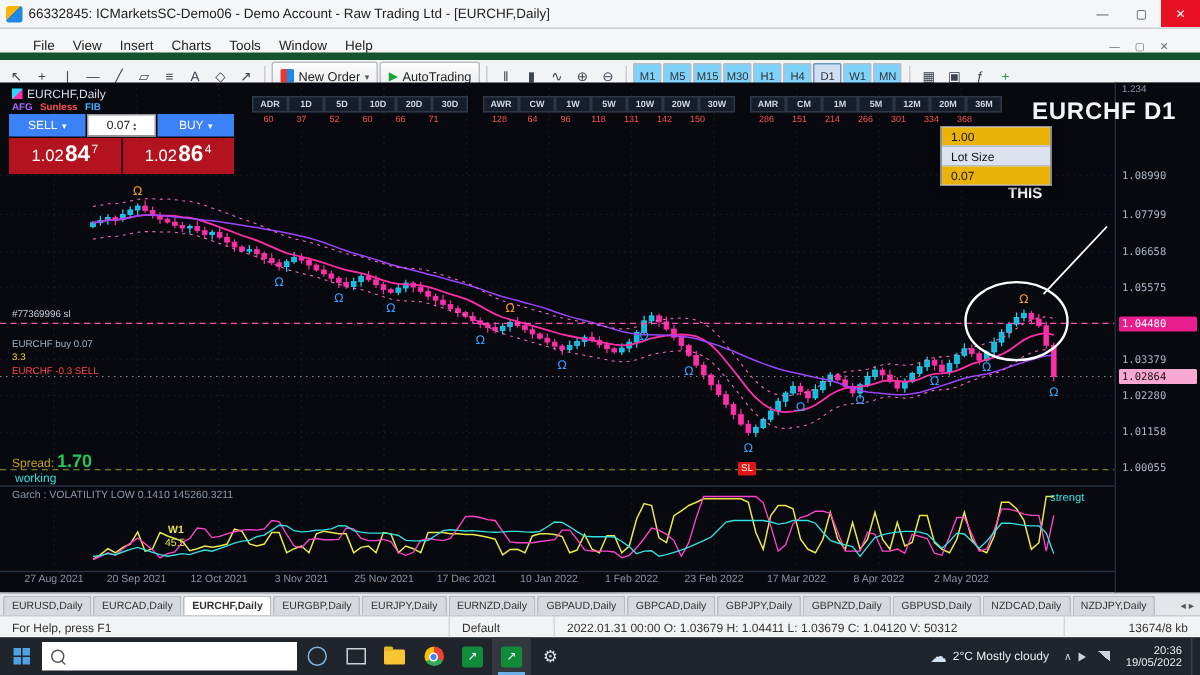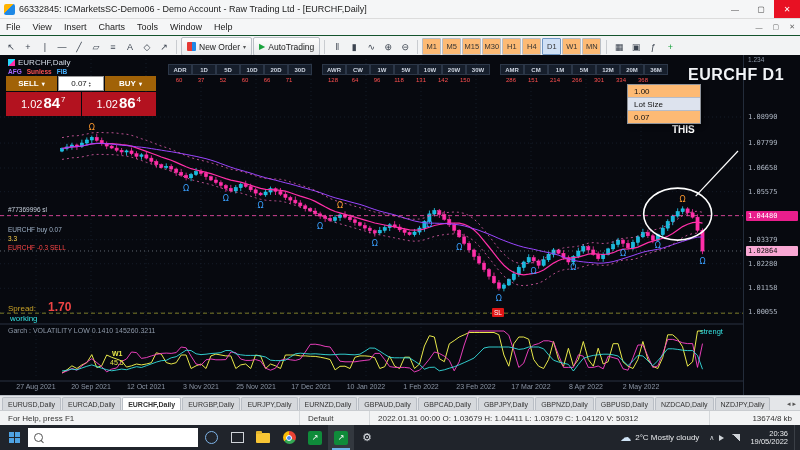--- a/index.html
+++ b/index.html
@@ -4,32 +4,32 @@
 <style>
   html,body{margin:0;padding:0;width:800px;height:450px;overflow:hidden;background:#000;
     font-family:"Liberation Sans",sans-serif;-webkit-font-smoothing:antialiased;position:relative}
   
   .titlebar{height:18px;background:#f5f6f7;border-bottom:1px solid #dcdcdc;display:flex;align-items:center;padding-left:4px;gap:4px}
   .appicon{width:11px;height:11px;background:linear-gradient(135deg,#ffb300 45%,#1e88e5 45%);border-radius:2px}
   .title{font-size:9px;color:#222;flex:1;white-space:nowrap;overflow:hidden}
   .wcs{display:flex;height:18px}
   .wc{width:26px;display:flex;align-items:center;justify-content:center;font-size:8px;color:#444}
   .wc.close{background:#e81123;color:#fff}
-  .menubar{height:16px;background:#f5f6f7;border-bottom:1px solid #14532d;display:flex;align-items:center;font-size:9px;color:#222;padding:0 0}
+  .menubar{height:16px;background:#f5f6f7;border-bottom:5px solid #14532d;display:flex;align-items:flex-end;font-size:9px;color:#222;padding:0 16px}
   .mi{padding:0 6px}
   .msp{flex:1}
   .mwc{font-size:7px;color:#666;padding:0 5px}
   .toolbar{height:21px;background:#f2f3f4;border-bottom:1px solid #c9ccd0;display:flex;align-items:center;padding:0 3px;gap:1px}
   .tbtn{min-width:16px;height:16px;display:inline-flex;align-items:center;justify-content:center;color:#3c4450;font-size:9px;border-radius:2px;background:transparent}
   .sep{width:1px;height:14px;background:#c9ccd0;margin:0 3px}
   .lbtn{display:inline-flex;align-items:center;gap:3px;height:17px;border:1px solid #b9bec5;background:linear-gradient(#fdfdfd,#e8eaec);border-radius:2px;padding:0 5px;font-size:8.5px;color:#222}
   .no-ic{width:9px;height:9px;background:linear-gradient(90deg,#e53935 50%,#1e88e5 50%);border-radius:1px}
   .play{color:#18a33c;font-size:8px}
   .car{font-size:6px;color:#555}
-  .tf{min-width:17px;height:15px;display:inline-flex;align-items:center;justify-content:center;font-size:7.5px;color:#333;border:1px solid #b9bec5;background:#fdba74;margin-right:1px;border-radius:1px}
+  .tf{min-width:17px;height:15px;display:inline-flex;align-items:center;justify-content:center;font-size:7.5px;color:#333;border:1px solid #b9bec5;background:#7dd3fc;margin-right:1px;border-radius:1px}
   .tf.active{background:#cfe0f5;border-color:#6f96c4;font-weight:normal}
   
   .chartwrap{position:absolute;top:55px;left:0;width:800px;height:340px;background:#07090f;overflow:hidden}
   #svg{position:absolute;top:0;left:0}
   .pricescale{position:absolute;top:0;left:743px;width:57px;height:340px;background:#07090f;border-left:1px solid #232c3a;z-index:4}
   .pl{position:absolute;left:4px;font-size:7px;color:#aeb7c4;font-family:"DejaVu Sans Mono",monospace}
   .ptag{position:absolute;left:2px;width:48px;font-size:7px;padding:1px 2px;border-radius:1px;font-family:"DejaVu Sans Mono",monospace;z-index:5}
   .ptag.pink{background:#e91e8c;color:#fff}
   .ptag.light{background:#f9a8d4;color:#111}
   .dates{position:absolute;top:328px;left:0;width:743px;height:12px;z-index:3}
@@ -38,38 +38,38 @@
   #rtables{top:9px;left:168px;display:flex;gap:10px}
   .rrow{display:flex}
   .rcell{width:22px;height:9px;font-size:6px;display:flex;align-items:center;justify-content:center}
   .rhead{background:#161e2b;color:#cfd6e2;border:1px solid #2c3748;font-weight:bold}
   .rval{color:#ff5050}
   #symlabel{top:3px;left:8px;font-size:8px;color:#d5dde8;display:flex;gap:3px;align-items:center}
   .symico{width:7px;height:7px;background:linear-gradient(135deg,#28d7fb 50%,#ff2fa8 50%)}
   #ovtags{top:13px;left:8px;display:flex;gap:5px;font-size:6.5px;font-weight:bold}
   #widget{top:21px;left:6px;width:150px}
   .wrow1{display:flex;height:15px;gap:1px}
-  .wsell,.wbuy{flex:1;background:#a16207;color:#fff;font-size:8px;font-weight:bold;display:flex;align-items:center;justify-content:center;gap:3px}
+  .wsell,.wbuy{flex:1;background:#3b82f6;color:#fff;font-size:8px;font-weight:normal;display:flex;align-items:center;justify-content:center;gap:3px}
   .wlot{width:44px;background:#fff;border:1px solid #999;font-size:8px;color:#111;display:flex;align-items:center;justify-content:center;gap:2px}
   .spin{display:flex;flex-direction:column;font-size:4px;color:#555;line-height:3px}
   .wrow2{display:flex;height:24px;margin-top:1px;gap:1px}
   .wprice{flex:1;background:#b3121f;color:#fff;display:flex;align-items:flex-start;justify-content:center;padding-top:3px}
   .pfx{font-size:11px;margin-top:3px}
   .big{font-size:15px;font-weight:bold;margin:0 1px;line-height:15px}
   .sup{font-size:8px;position:relative;top:0px}
   #biglabel{top:11px;left:688px;font-size:16px;font-weight:bold;color:#f2f4f7;letter-spacing:.5px;z-index:7}
   #corner{top:1px;left:748px;font-size:6.5px;color:#8d98a8;z-index:8}
   #popup{top:29px;left:627px;width:72px;background:#fff;border:1px solid #8e939b;box-shadow:2px 2px 4px rgba(0,0,0,.55);font-size:8px;color:#111;z-index:9}
-  .prow{height:12px;display:flex;align-items:center;padding-left:6px;background:#fdba74}
+  .prow{height:12px;display:flex;align-items:center;padding-left:6px;background:#eab308}
   .prow.hl{background:#dde3ee;border-top:1px solid #b6bcc8;border-bottom:1px solid #b6bcc8}
   #this{top:69px;left:672px;color:#fff;font-weight:bold;font-size:10px;z-index:8}
   #sllabel{top:151px;left:8px;font-size:6.5px;color:#c7d0dc}
   #poslines{top:170px;left:8px;font-size:6.5px;line-height:9px}
   #spread{top:245px;left:8px;font-size:8px;color:#c9a227}
-  #spread b{font-size:12px;color:#ef4444;margin-left:12px}
+  #spread b{font-size:12px;color:#22c55e;margin-left:2px}
   #working{top:259px;left:10px;font-size:8px;color:#35e0e0}
   #garch{top:272px;left:8px;font-size:7px;color:#8d98a8}
   #w1a{top:295px;left:112px;font-size:7px;color:#e8e84a;font-weight:bold}
   #w1b{top:304px;left:110px;font-size:7px;color:#e8e84a}
   #strengt{top:272px;left:700px;font-size:7.5px;color:#35e0e0}
   #slbadge{top:253px;left:492px;background:#e01616;color:#fff;font-size:6.5px;height:9px;padding:0 2px;display:flex;align-items:center;border-radius:1px}
   
   .tabsbar{position:absolute;top:395px;left:0;width:800px;height:15px;background:#e4e6e9;border-top:1px solid #b9bec5;display:flex;align-items:flex-end;padding-left:2px;box-sizing:border-box}
   .tab{font-size:7px;color:#333;padding:0 5px;border:1px solid #b9bec5;border-bottom:none;background:#d6d9dd;margin-right:1px;height:12px;display:flex;align-items:center;border-radius:2px 2px 0 0;white-space:nowrap}
   .tab.active{background:#fff;font-weight:bold}

